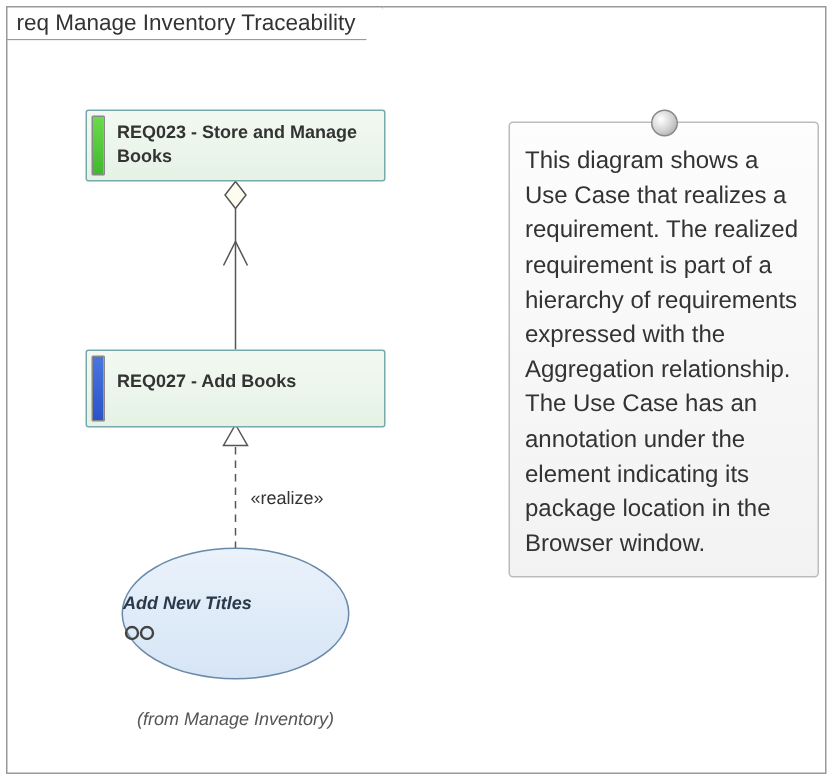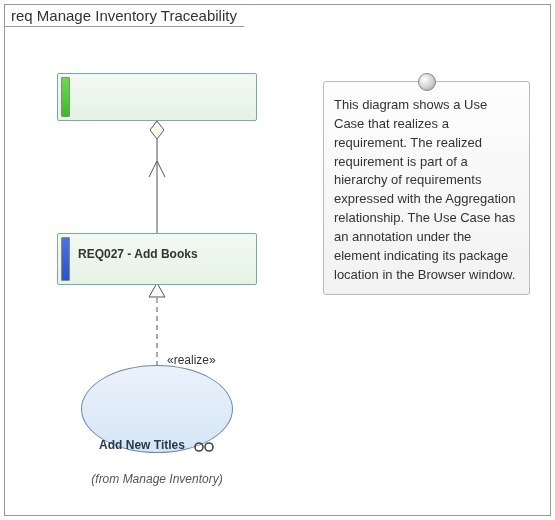--- a/index.html
+++ b/index.html
@@ -56,47 +56,49 @@
   .stripe-green { background: linear-gradient(#6bdb4a, #3fb92f); }
   .stripe-blue  { background: linear-gradient(#4a74e0, #2a54c8); }
   
   .note {
     position: relative;
     width: 207px;
     border: 1px solid #bbb;
     background: linear-gradient(#fdfdfd, #f2f2f2);
     border-radius: 3px;
     padding: 14px 10px 10px 10px;
-    font-size: 13px;
+    font-size: 16px;
     line-height: 1.45;
     color: #333;
+    margin-left: 16px;
   }
   .note .tack {
     position: absolute;
     top: -9px; left: 50%;
     transform: translateX(-50%);
     width: 18px; height: 18px;
     border-radius: 50%;
     background: radial-gradient(circle at 35% 35%, #fff, #d0d0d0 55%, #999 100%);
     border: 1px solid #888;
   }
   
   .usecase {
     position: relative;
     width: 152px;
     height: 88px;
     border: 1px solid #6a8aaa;
     border-radius: 50%;
     background: linear-gradient(#eaf2fb, #d6e5f5);
     display: flex;
-    align-items: flex-end;
+    align-items: flex-start;
     justify-content: center;
-    flex-direction: row;
+    flex-direction: column;
     gap: 8px;
     padding-top: 4px;
+    font-style: italic;
   }
   .usecase .uc-label {
     font-weight: bold;
     color: #2a3a4a;
   }
   .usecase .uc-glyph svg { display: block; }
   .from-text {
     font-style: italic;
     color: #555;
     text-align: center;
@@ -123,28 +125,29 @@
 
     <polyline points="144,172 152,156 160,172" fill="none" stroke="#555" stroke-width="1"></polyline>
 
     <line x1="152" y1="284" x2="152" y2="368" stroke="#555" stroke-width="1" stroke-dasharray="5,4"></line>
 
     <polygon points="152,278 160,292 144,292" fill="#fff" stroke="#555" stroke-width="1"></polygon>
   </svg>
 
   <div class="req" style="position:absolute; left:52px; top:68px;">
     <div class="stripe stripe-green"></div>
+    <div class="label">REQ023 - Store and Manage Books</div>
   </div>
 
   <div class="req" style="position:absolute; left:52px; top:228px; height:52px;">
     <div class="stripe stripe-blue"></div>
     <div class="label" style="top:12px;">REQ027 - Add Books</div>
   </div>
 
-  <div class="conn-label" style="position:absolute; left:162px; top:320px;margin-top:28px;">«realize»</div>
+  <div class="conn-label" style="position:absolute; left:162px; top:320px;">«realize»</div>
 
   <div style="position:absolute; left:76px; top:360px; width:152px;">
     <div class="usecase">
       <div class="uc-label">Add New Titles</div>
       <div class="uc-glyph">
         <svg width="22" height="10">
           <circle cx="6" cy="5" r="4" fill="none" stroke="#444" stroke-width="1.6"></circle>
           <circle cx="16" cy="5" r="4" fill="none" stroke="#444" stroke-width="1.6"></circle>
         </svg>
       </div>

